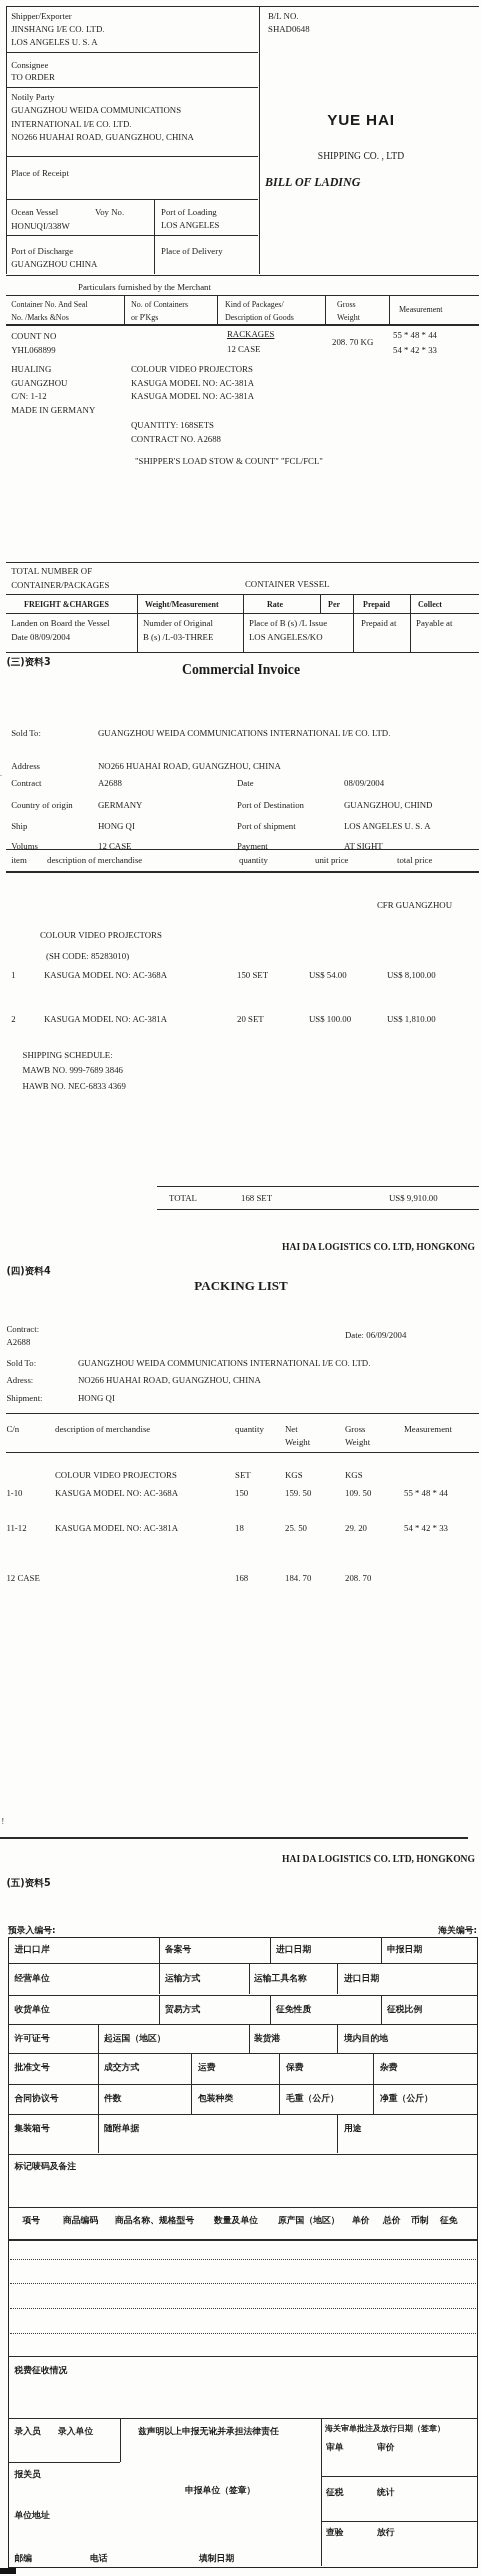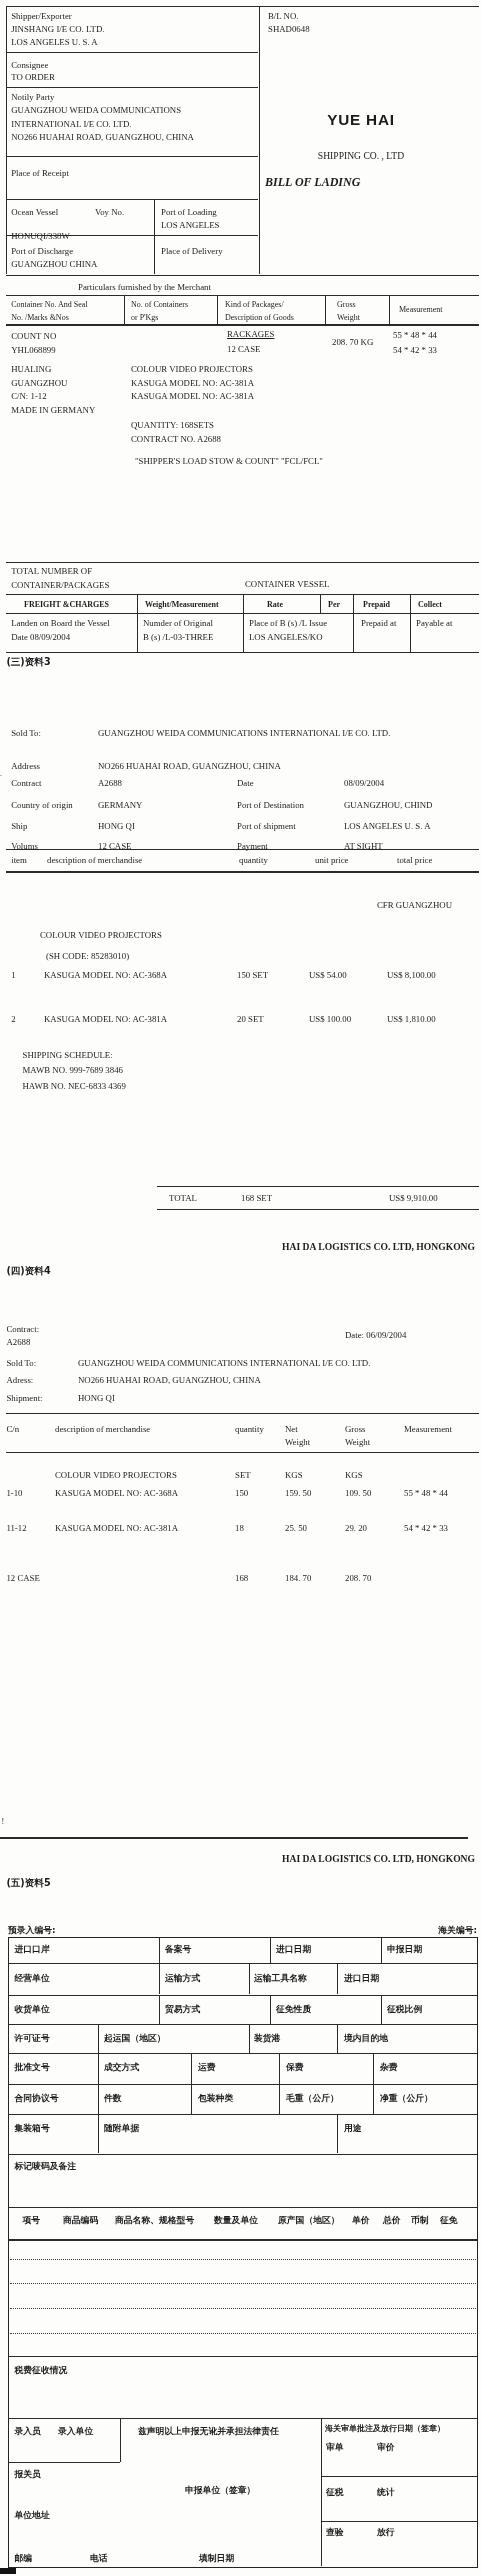--- a/index.html
+++ b/index.html
@@ -43,21 +43,21 @@
 LOS ANGELES U. S. A</span>
     <span class="t" style="left:11.2px;top:59px">Consignee</span>
     <span class="t" style="left:11.2px;top:71px">TO ORDER</span>
     <span class="t" style="left:11.2px;top:91px">Notily Party</span>
     <span class="t lh17" style="left:11.2px;top:104px">GUANGZHOU WEIDA COMMUNICATIONS
 INTERNATIONAL I/E CO. LTD.
 NO266 HUAHAI ROAD, GUANGZHOU, CHINA</span>
     <span class="t" style="left:11.2px;top:167px">Place of Receipt</span>
     <span class="t" style="left:11.2px;top:206px">Ocean Vessel</span>
     <span class="t" style="left:95px;top:206px">Voy No.</span>
-    <span class="t" style="left:11.2px;top:230px">HONUQI/338W</span>
+    <span class="t" style="left:11.2px;top:220px">HONUQI/338W</span>
     <span class="t" style="left:161px;top:206px">Port of Loading</span>
     <span class="t" style="left:161px;top:219px">LOS ANGELES</span>
     <span class="t" style="left:11.2px;top:245px">Port of Discharge</span>
     <span class="t" style="left:11.2px;top:258px">GUANGZHOU CHINA</span>
     <span class="t" style="left:161px;top:245px">Place of Delivery</span>
 
     <span class="t" style="left:268px;top:10.4px">B/L NO.</span>
     <span class="t" style="left:268px;top:23px">SHAD0648</span>
     <span class="t b ctr" style="left:305px;top:114px;width:112px;font-size:15.3px;font-family:'Liberation Sans','DejaVu Sans',sans-serif;letter-spacing:0.8px">YUE HAI</span>
     <span class="t ctr s12" style="left:305px;top:150px;width:112px">SHIPPING CO. , LTD</span>
@@ -127,20 +127,21 @@
 B (s) /L-03-THREE</span>
     <span class="t lh17" style="left:249px;top:617px">Place of B (s) /L Issue
 LOS ANGELES/KO</span>
     <span class="t" style="left:361px;top:617px">Prepaid at</span>
     <span class="t" style="left:416px;top:617px">Payable at</span>
 
     <span class="t ch s12" style="left:6.4px;top:656px">(三)资料3</span>
   </div>
 
   <div class="sec">
+    <span class="t b ctr s17" style="left:0;top:664px;width:482px">Commercial Invoice</span>
 
     <span class="t" style="left:11.2px;top:727px">Sold To:</span>
     <span class="t" style="left:98px;top:727px">GUANGZHOU WEIDA COMMUNICATIONS INTERNATIONAL I/E CO. LTD.</span>
     <span class="t" style="left:11.2px;top:760px">Address</span>
     <span class="t" style="left:98px;top:760px">NO266 HUAHAI ROAD, GUANGZHOU, CHINA</span>
     <span class="t" style="left:11.2px;top:777px">Contract</span>
     <span class="t" style="left:98px;top:777px">A2688</span>
     <span class="t" style="left:237px;top:777px">Date</span>
     <span class="t" style="left:344px;top:777px">08/09/2004</span>
     <span class="t" style="left:11.2px;top:799px">Country of origin</span>
@@ -188,20 +189,21 @@
     <span class="t" style="left:169px;top:1192px">TOTAL</span>
     <span class="t" style="left:241px;top:1192px">168 SET</span>
     <span class="t" style="left:389px;top:1192px">US$ 9,910.00</span>
     <i class="hl" style="left:157px;top:1209px;width:322px"></i>
 
     <span class="t b rt s12" style="left:241px;top:1241px;width:234px">HAI DA LOGISTICS CO. LTD, HONGKONG</span>
     <span class="t ch s12" style="left:6.4px;top:1265px">(四)资料4</span>
   </div>
 
   <div class="sec">
+    <span class="t b ctr s16" style="left:0;top:1280px;width:482px">PACKING LIST</span>
 
     <span class="t" style="left:6.4px;top:1323px">Contract:</span>
     <span class="t" style="left:6.4px;top:1336px">A2688</span>
     <span class="t" style="left:345px;top:1329px">Date: 06/09/2004</span>
     <span class="t" style="left:6.4px;top:1357px">Sold To:</span>
     <span class="t" style="left:78px;top:1357px">GUANGZHOU WEIDA COMMUNICATIONS INTERNATIONAL I/E CO. LTD.</span>
     <span class="t" style="left:6.4px;top:1374px">Adress:</span>
     <span class="t" style="left:78px;top:1374px">NO266 HUAHAI ROAD, GUANGZHOU, CHINA</span>
     <span class="t" style="left:6.4px;top:1392px">Shipment:</span>
     <span class="t" style="left:78px;top:1392px">HONG QI</span>

